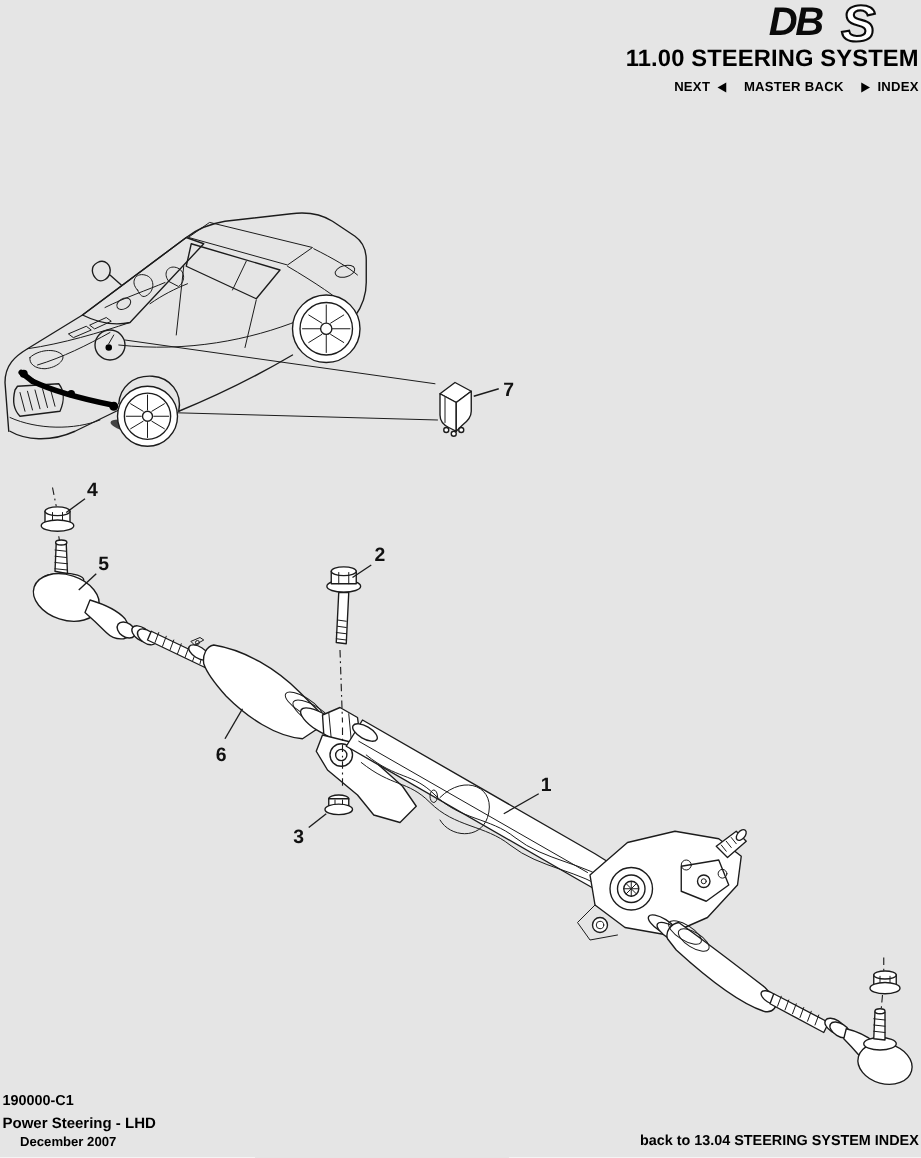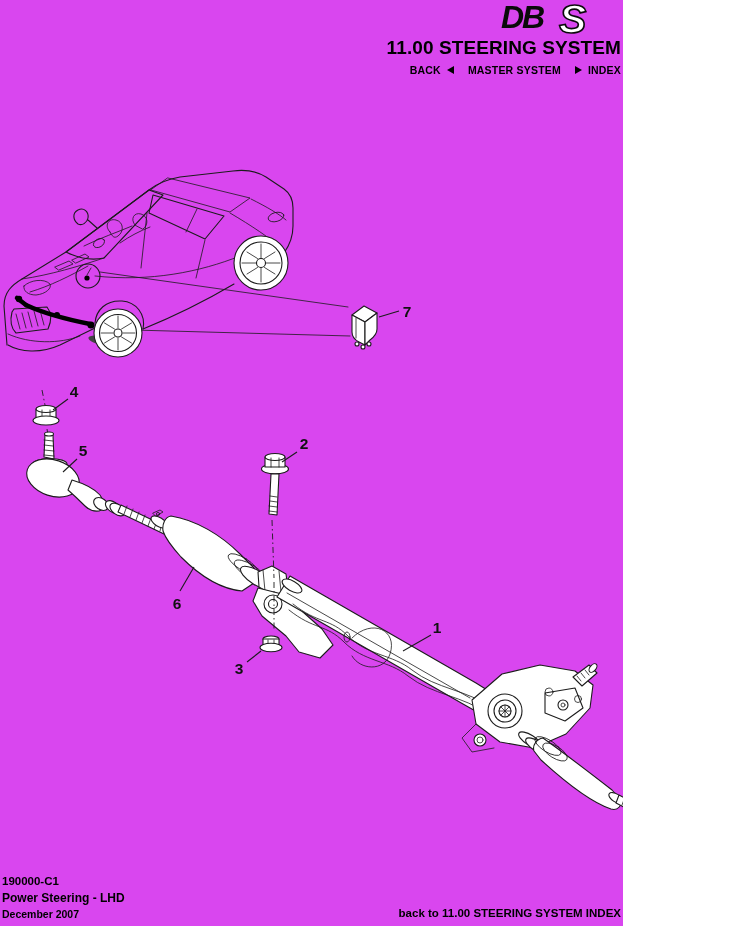--- a/index.html
+++ b/index.html
@@ -1,32 +1,32 @@
 <!DOCTYPE html>
 <html><head>
 <meta charset="utf-8">
 <style>
   html,body{margin:0;padding:0;background:#fff;}
-  .page{position:relative;width:623px;height:926px;background:#d946ef;overflow:hidden;
+  .page{position:relative;width:737px;height:926px;background:#e5e5e5;overflow:hidden;
         font-family:"Liberation Sans",sans-serif;color:#000;}
   .logo-svg{position:absolute;top:0;right:0;}
   .section-title{position:absolute;top:37px;right:2px;font-size:19px;font-weight:bold;
         letter-spacing:0.1px;white-space:nowrap;}
   .nav{position:absolute;top:64px;right:2px;display:flex;align-items:center;
         font-size:10.5px;font-weight:bold;letter-spacing:0.2px;}
   .nav-item{cursor:pointer;white-space:nowrap;}
   .tri-l{display:inline-block;width:0;height:0;border-top:4.5px solid transparent;
         border-bottom:4.5px solid transparent;border-right:7px solid #000;margin-left:6px;}
   .tri-r{display:inline-block;width:0;height:0;border-top:4.5px solid transparent;
         border-bottom:4.5px solid transparent;border-left:7px solid #000;margin-right:6px;}
   .nav-gap{display:inline-block;width:14px;}
   .diagram-svg{position:absolute;top:84px;left:0;}
   .doc-code{position:absolute;left:2px;top:875px;font-size:11.5px;font-weight:bold;}
   .doc-title{position:absolute;left:2px;top:891px;font-size:12px;font-weight:bold;}
-  .doc-date{position:absolute;left:2px;top:908px;font-size:10.5px;font-weight:bold;}
+  .doc-date{position:absolute;left:16px;top:908px;font-size:10.5px;font-weight:bold;}
   .index-link{position:absolute;right:2px;top:907px;font-size:11.5px;font-weight:bold;cursor:pointer;}
   
   .ln{fill:none;stroke:#1c1c1c;stroke-width:1.1;stroke-linecap:round;stroke-linejoin:round;}
   .thin{fill:none;stroke:#1c1c1c;stroke-width:0.8;stroke-linecap:round;}
   .wh{fill:#fff;stroke:#1c1c1c;stroke-width:1.1;stroke-linejoin:round;}
   .dash{fill:none;stroke:#1c1c1c;stroke-width:0.9;stroke-dasharray:6 3 1.5 3;}
   .leader{fill:none;stroke:#1c1c1c;stroke-width:1.1;}
   .bold-mark{fill:none;stroke:#000;stroke-width:4.5;stroke-linecap:round;}
   .callout{font-family:"Liberation Sans",sans-serif;font-size:15.5px;font-weight:bold;fill:#111;}
   .logo-db{font-family:"Liberation Sans",sans-serif;font-size:32px;font-weight:900;
@@ -40,24 +40,24 @@
 <div class="page">
 
   <svg class="logo-svg" width="124" height="38" viewBox="0 0 124 38">
     <text class="logo-db" x="2" y="28">DB</text>
     <text class="logo-s" x="60" y="33">S</text>
   </svg>
 
   <div class="section-title">11.00 STEERING SYSTEM</div>
 
   <div class="nav">
-    <span class="nav-item">BACK</span>
+    <span class="nav-item">NEXT</span>
     <span class="tri-l"></span>
     <span class="nav-gap"></span>
-    <span class="nav-item">MASTER SYSTEM</span>
+    <span class="nav-item">MASTER BACK</span>
     <span class="nav-gap"></span>
     <span class="tri-r"></span>
     <span class="nav-item">INDEX</span>
   </div>
 
   <svg class="diagram-svg" width="737" height="790" viewBox="0 -84 737 790">
 
     <g>
       <path class="thin" d="M100,104 L348,139"></path>
       <path class="thin" d="M97,161 L350,168"></path>
@@ -273,15 +273,15 @@
       <text class="callout" x="74" y="229" text-anchor="middle">4</text>
       <text class="callout" x="83" y="288" text-anchor="middle">5</text>
       <text class="callout" x="177" y="441" text-anchor="middle">6</text>
       <text class="callout" x="407" y="149" text-anchor="middle">7</text>
     </g>
   </svg>
 
   <div class="doc-code">190000-C1</div>
   <div class="doc-title">Power Steering - LHD</div>
   <div class="doc-date">December 2007</div>
-  <div class="index-link">back to 11.00 STEERING SYSTEM INDEX</div>
+  <div class="index-link">back to 13.04 STEERING SYSTEM INDEX</div>
 
 </div>
 
 </body></html>

